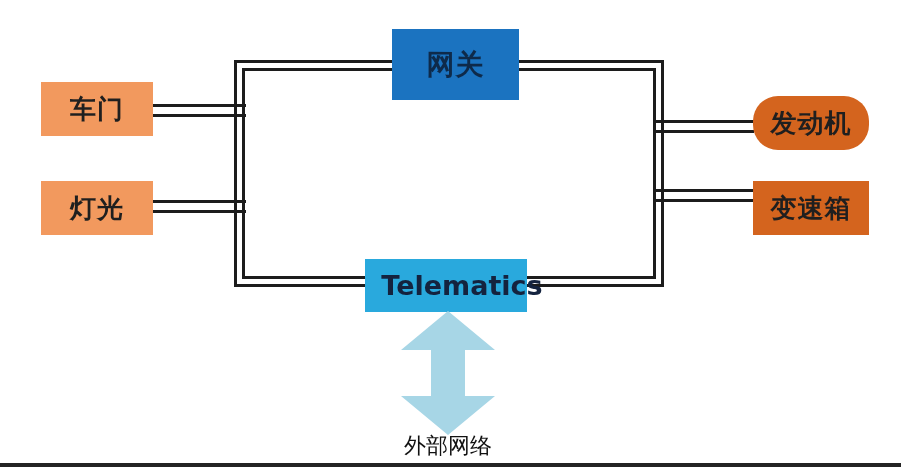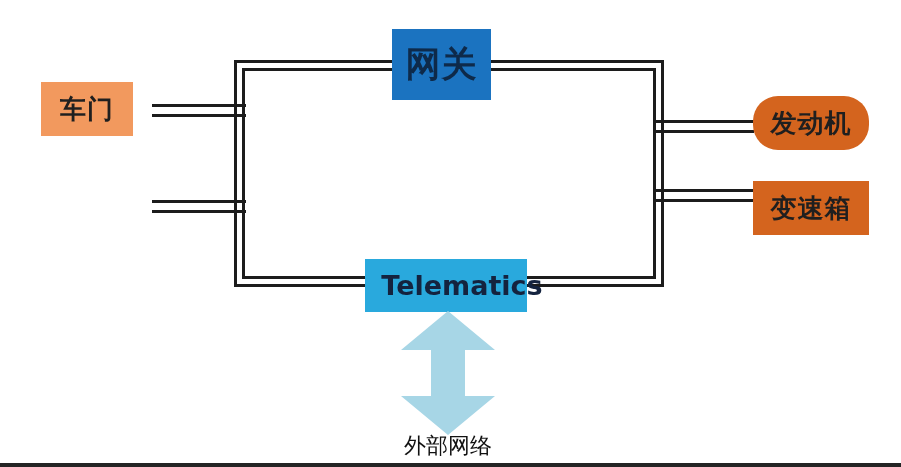--- a/index.html
+++ b/index.html
@@ -42,35 +42,35 @@
   .node {
     position: absolute;
     display: flex;
     align-items: center;
     justify-content: center;
     box-sizing: border-box;
     font-weight: 600;
     letter-spacing: 1px;
   }
   .node-gateway {
-    left: 392px; top: 29px; width: 99px; height: 71px;
+    left: 392px; top: 29px; width: 127px; height: 71px;
     background: var(--gateway-blue, #1b73c0);
     color: var(--gateway-text, #0e2a4a);
-    font-size: 35px;
+    font-size: 28px;
   }
   .node-telematics {
     left: 365px; top: 259px; width: 162px; height: 53px;
     background: var(--telematics-cyan, #29a9dd);
     color: var(--telematics-text, #14233f);
     font-size: 27px;
     letter-spacing: 0;
     padding-left: 32px;
   }
   .node-door, .node-light {
-    left: 41px; width: 92px; height: 54px;
+    left: 41px; width: 112px; height: 54px;
     background: var(--body-node-orange, #f2995e);
     color: var(--node-text, #1f1f1f);
     font-size: 26px;
   }
   .node-door  { top: 82px; }
   .node-light { top: 181px; }
   .node-engine, .node-transmission {
     left: 753px; width: 116px; height: 54px;
     background: var(--power-node-orange, #d4641e);
     color: var(--node-text, #1f1f1f);
@@ -124,20 +124,21 @@
 
   <div class="stub stub-door"></div>
   <div class="stub stub-light"></div>
   <div class="stub stub-engine"></div>
   <div class="stub stub-transmission"></div>
 
 
   <div class="node node-gateway">网关</div>
   <div class="node node-telematics">Telematics</div>
   <div class="node node-door">车门</div>
+  <div class="node node-light">灯光</div>
   <div class="node node-engine">发动机</div>
   <div class="node node-transmission">变速箱</div>
 
   <svg class="ext-arrow" viewBox="0 0 96 124" aria-hidden="true">
     <polygon points="48,0 95,39 65,39 65,85 95,85 48,124 1,85 31,85 31,39 1,39"></polygon>
   </svg>
 
   <div class="ext-label">外部网络</div>
 
   <div class="bottom-bar"></div>

